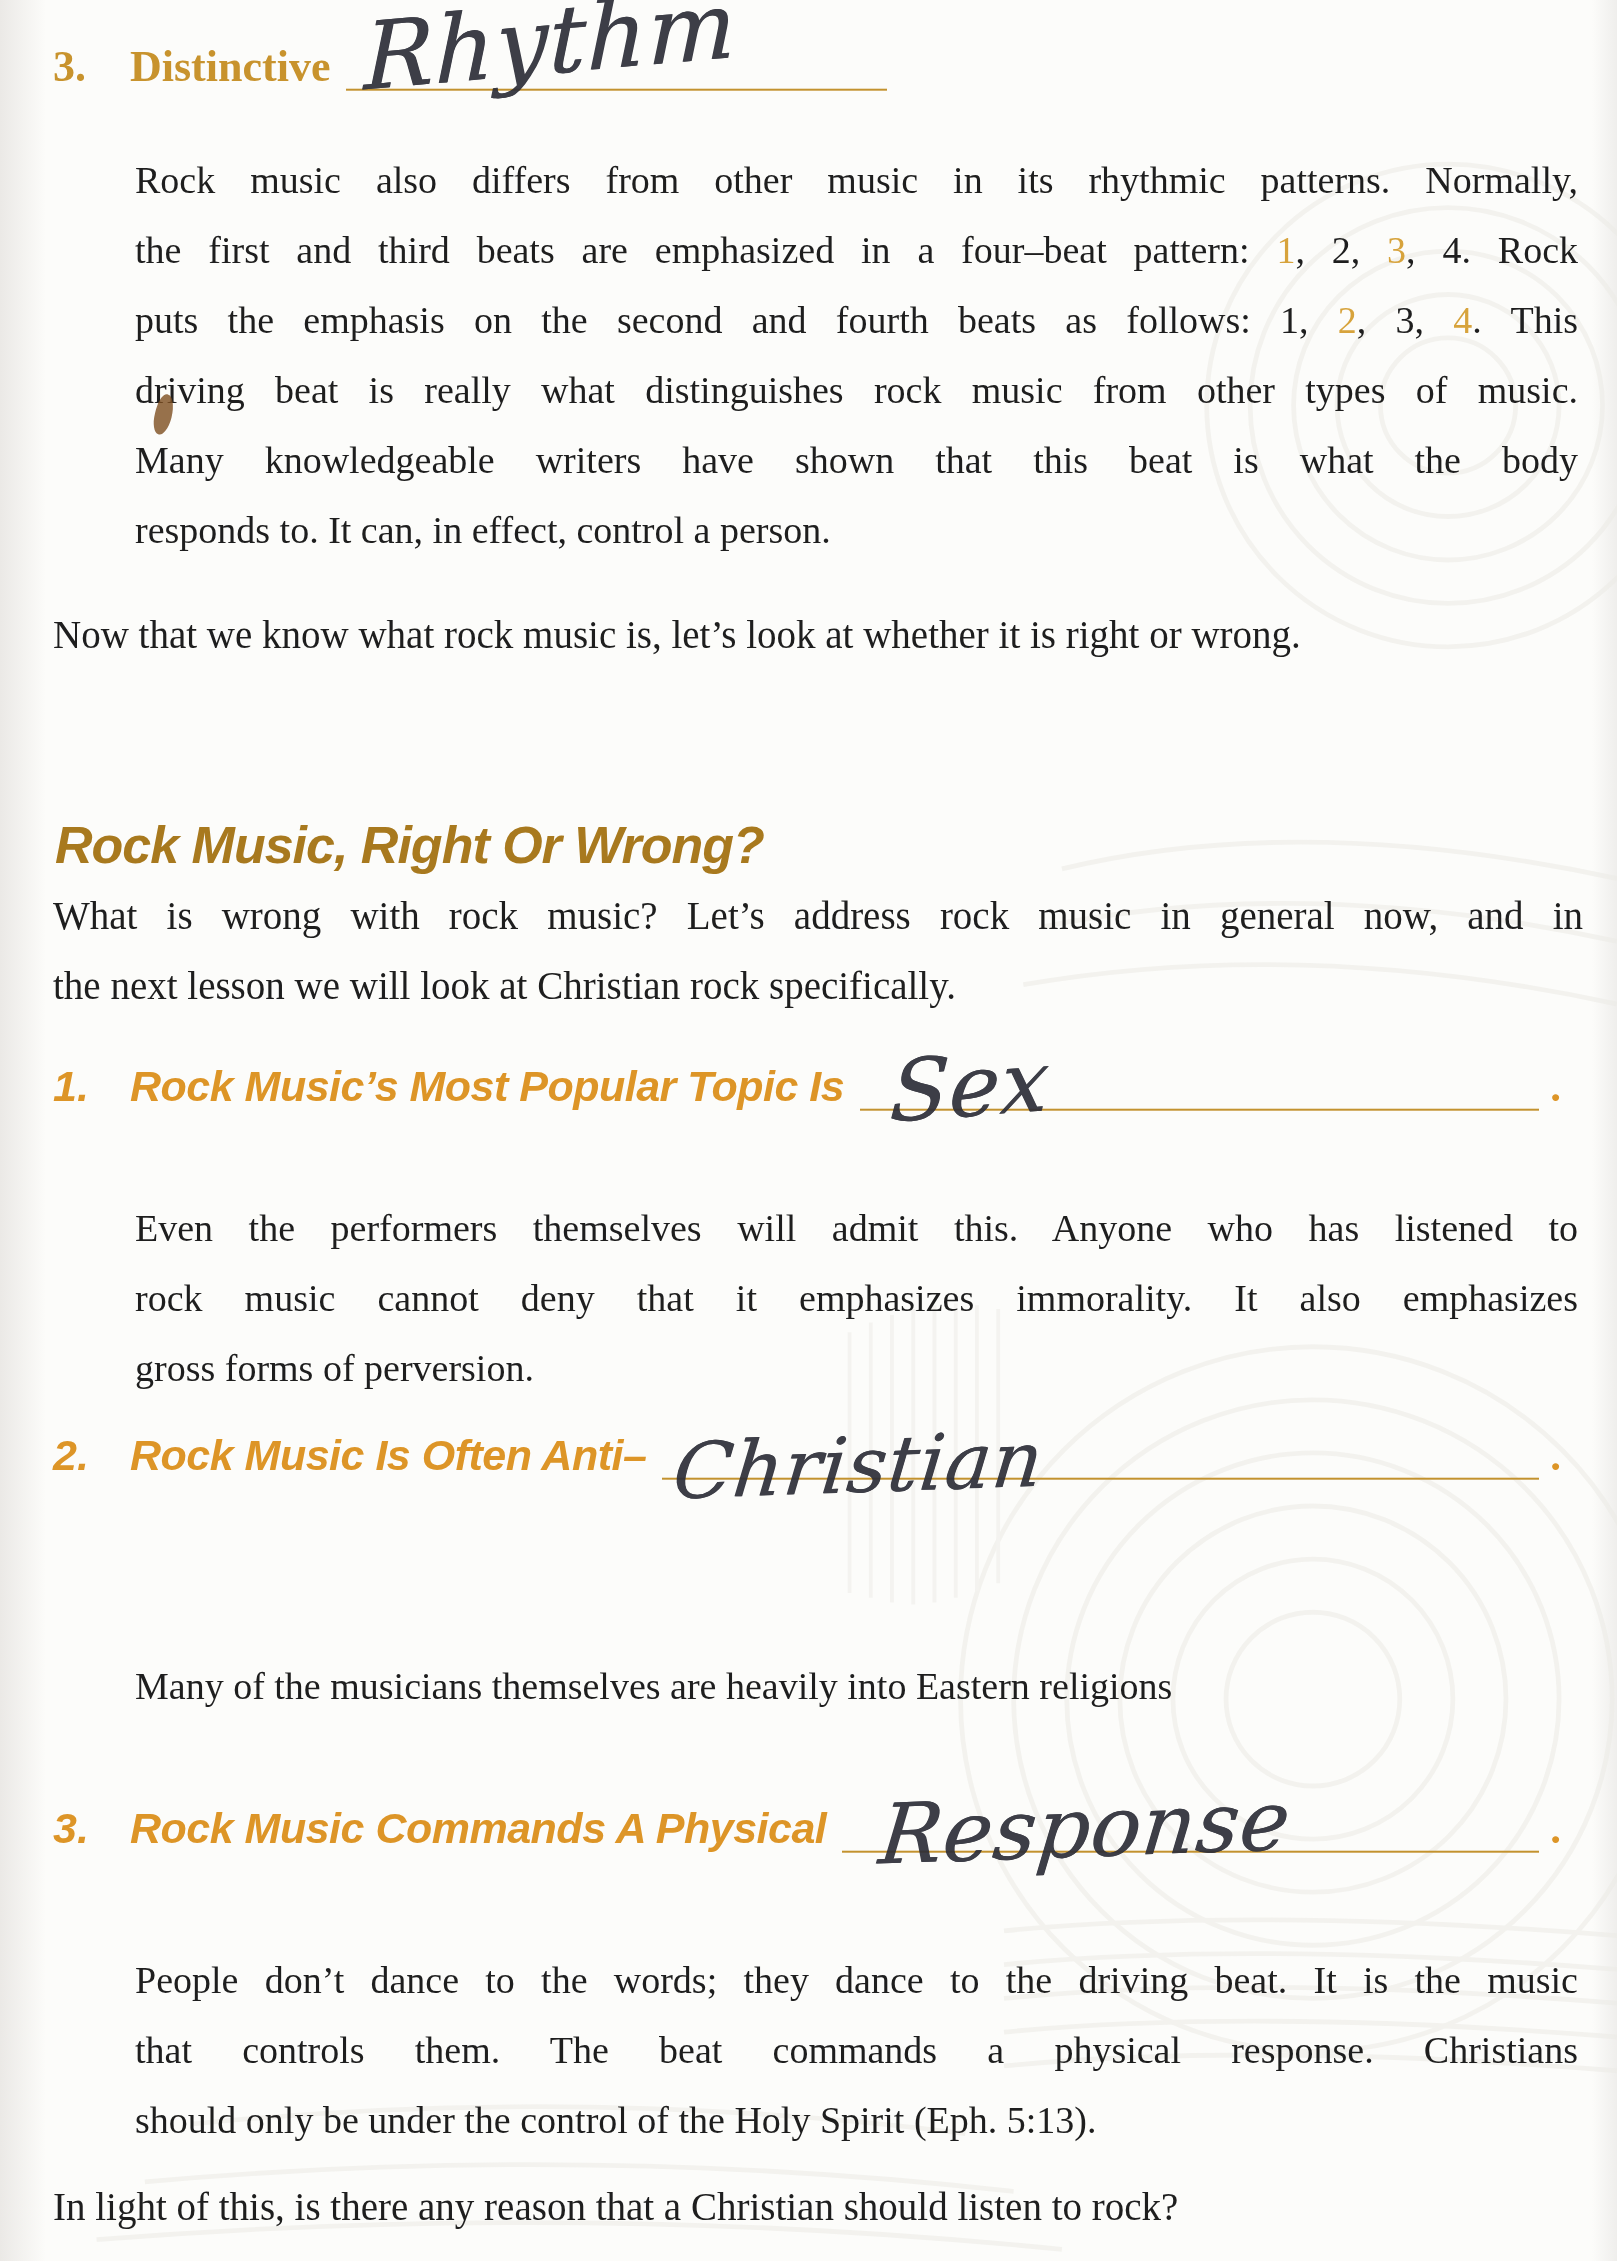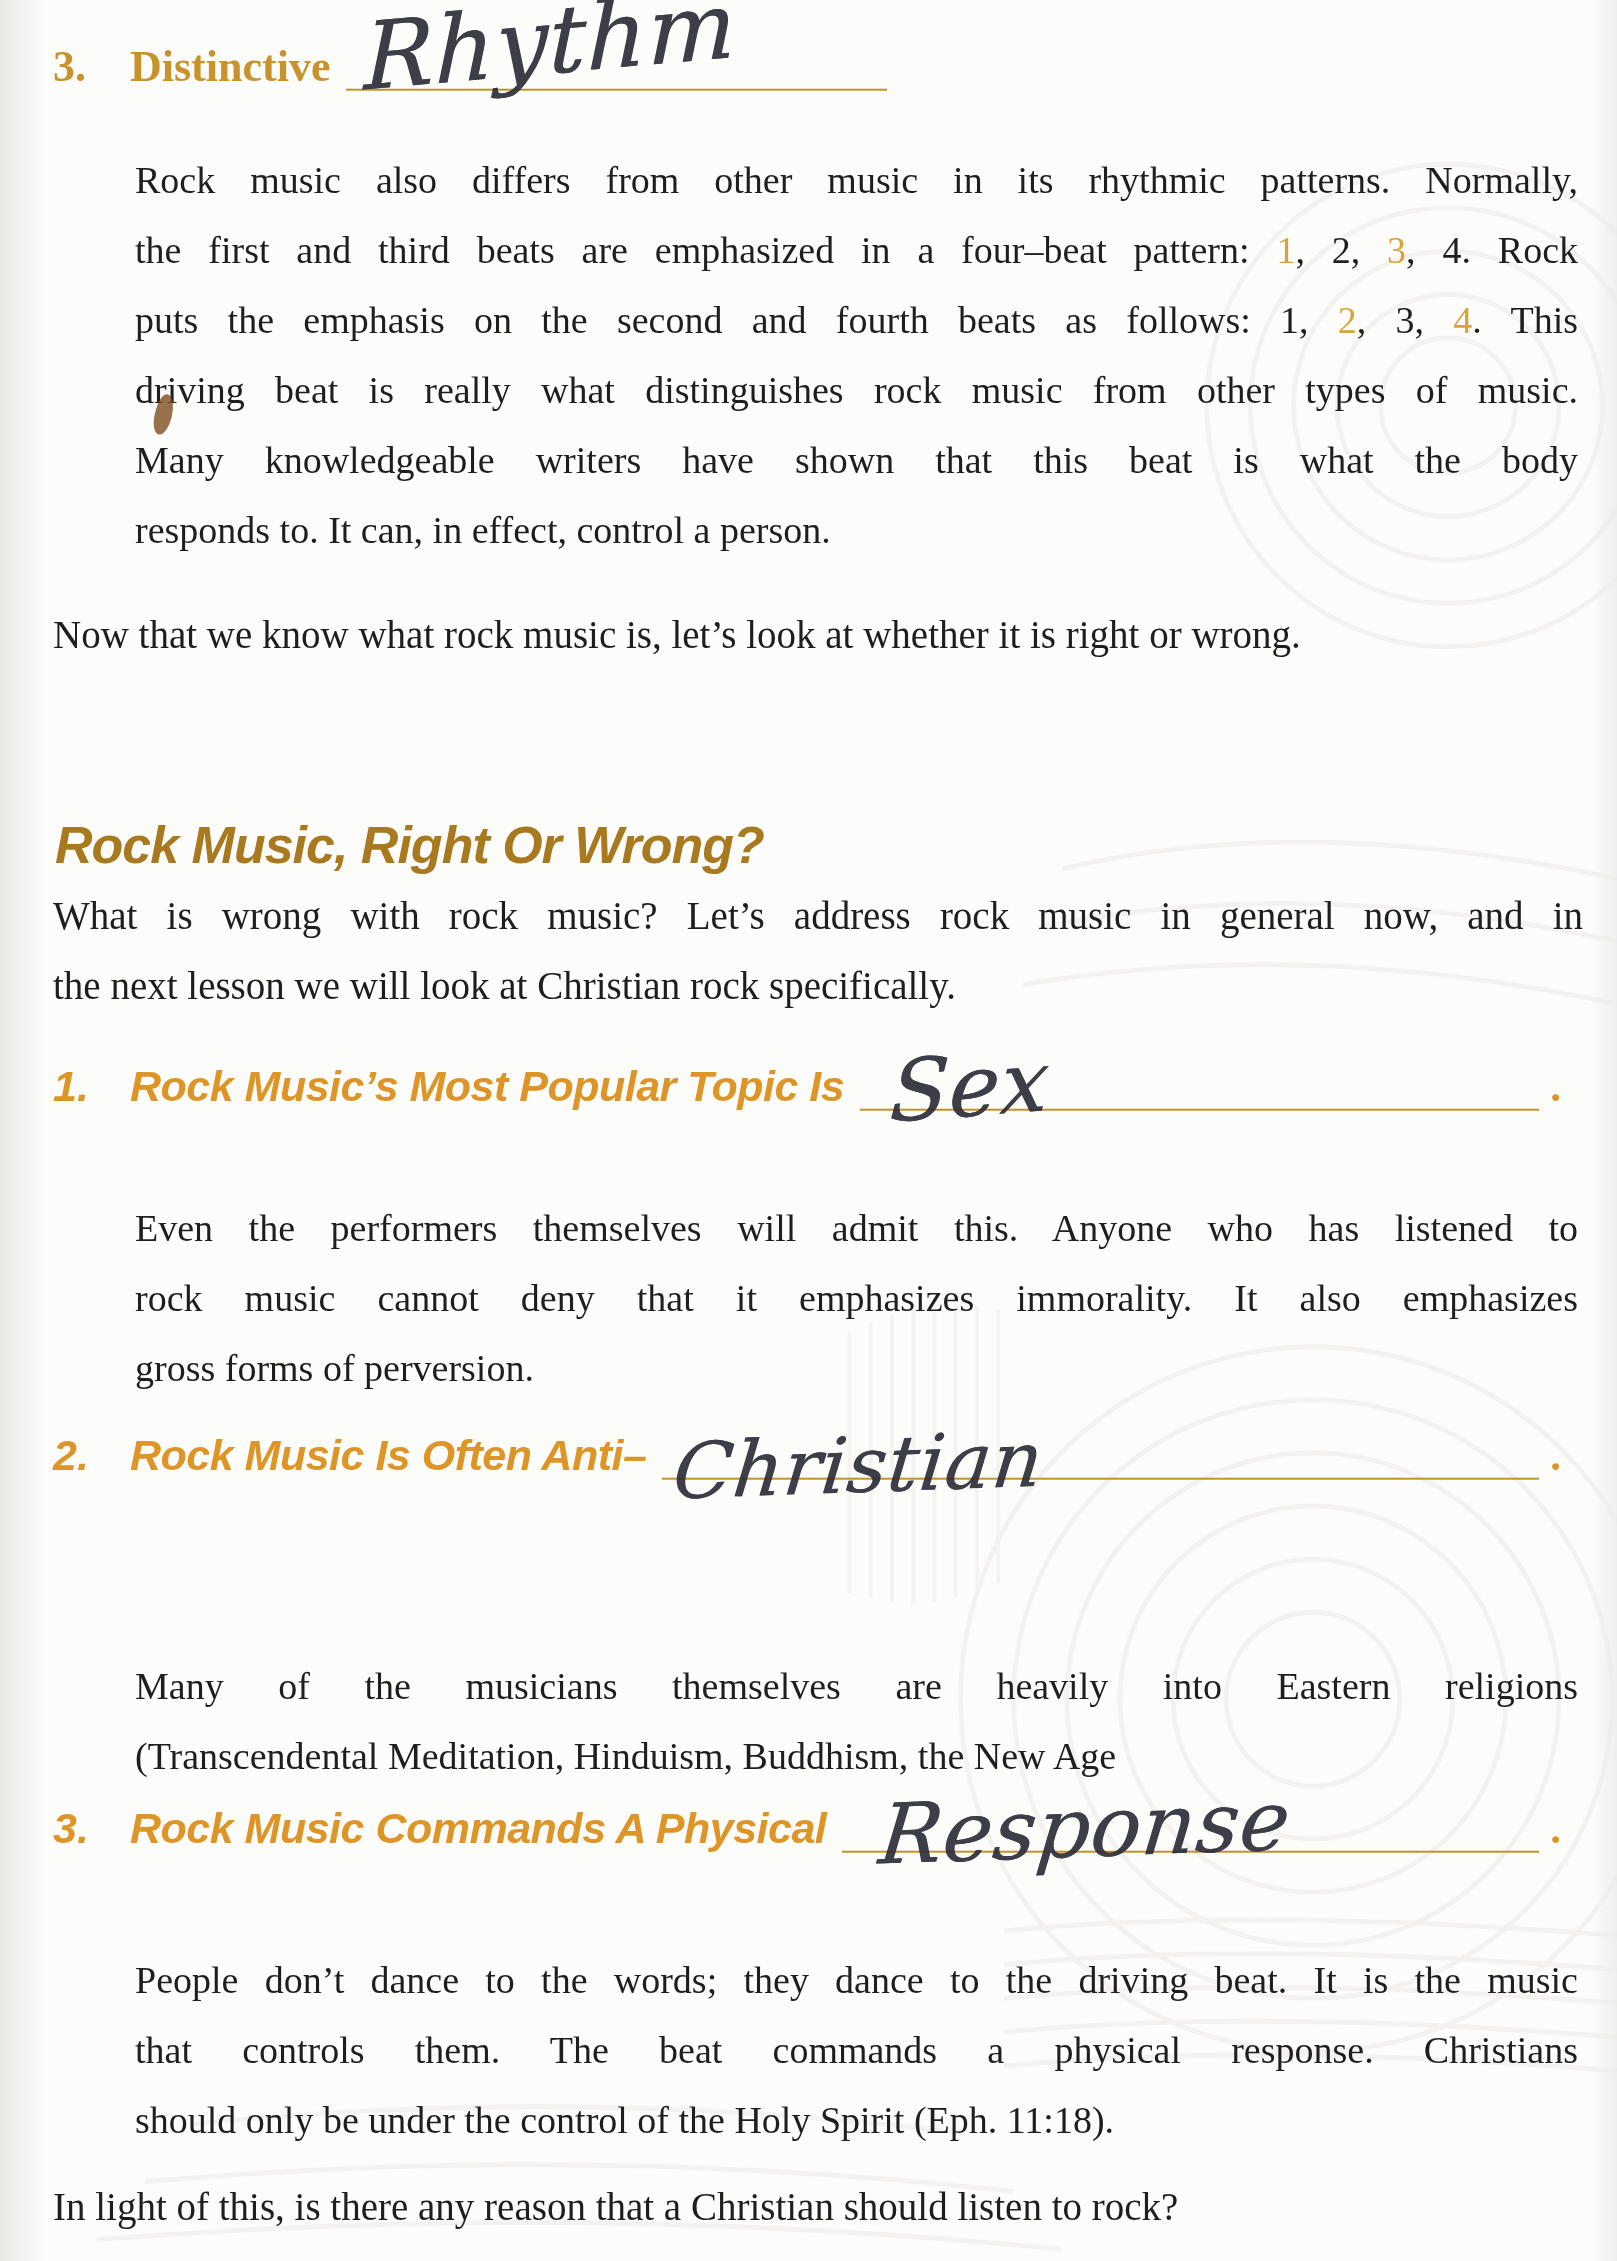--- a/index.html
+++ b/index.html
@@ -148,35 +148,34 @@
       <span class="num-sans">2.</span>
       <span class="label-sans">Rock Music Is Often Anti–</span>
       <span class="blank grow">
         <span class="answer answer-christian">Christian</span>
       </span>
       <span class="tail-period">.</span>
     </div>
 
     <div class="abs para" style="top:1651px;">
         <div class="line">Many of the musicians themselves are heavily into Eastern religions</div>
-        <div class="line">(Transcendental Meditation, Hinduism, Buddhism, the New Age</div>
       </div>
 
     <div class="abs fillrow itemrow" style="top:1804px;">
       <span class="num-sans">3.</span>
       <span class="label-sans">Rock Music Commands A Physical</span>
       <span class="blank grow">
         <span class="answer answer-response">Response</span>
       </span>
       <span class="tail-period">.</span>
     </div>
 
     <div class="abs para" style="top:1945px;">
         <div class="line">People don’t dance to the words; they dance to the driving beat. It is the music</div>
         <div class="line">that controls them. The beat commands a physical response. Christians</div>
-        <div class="line">should only be under the control of the Holy Spirit (Eph. 11:18).</div>
+        <div class="line">should only be under the control of the Holy Spirit (Eph. 5:13).</div>
       </div>
 
     <div class="abs wide" style="top:2178px;">In light of this, is there any reason that a Christian should listen to rock?</div>
 
   </div>
 </div>
 
 
 </body></html>

